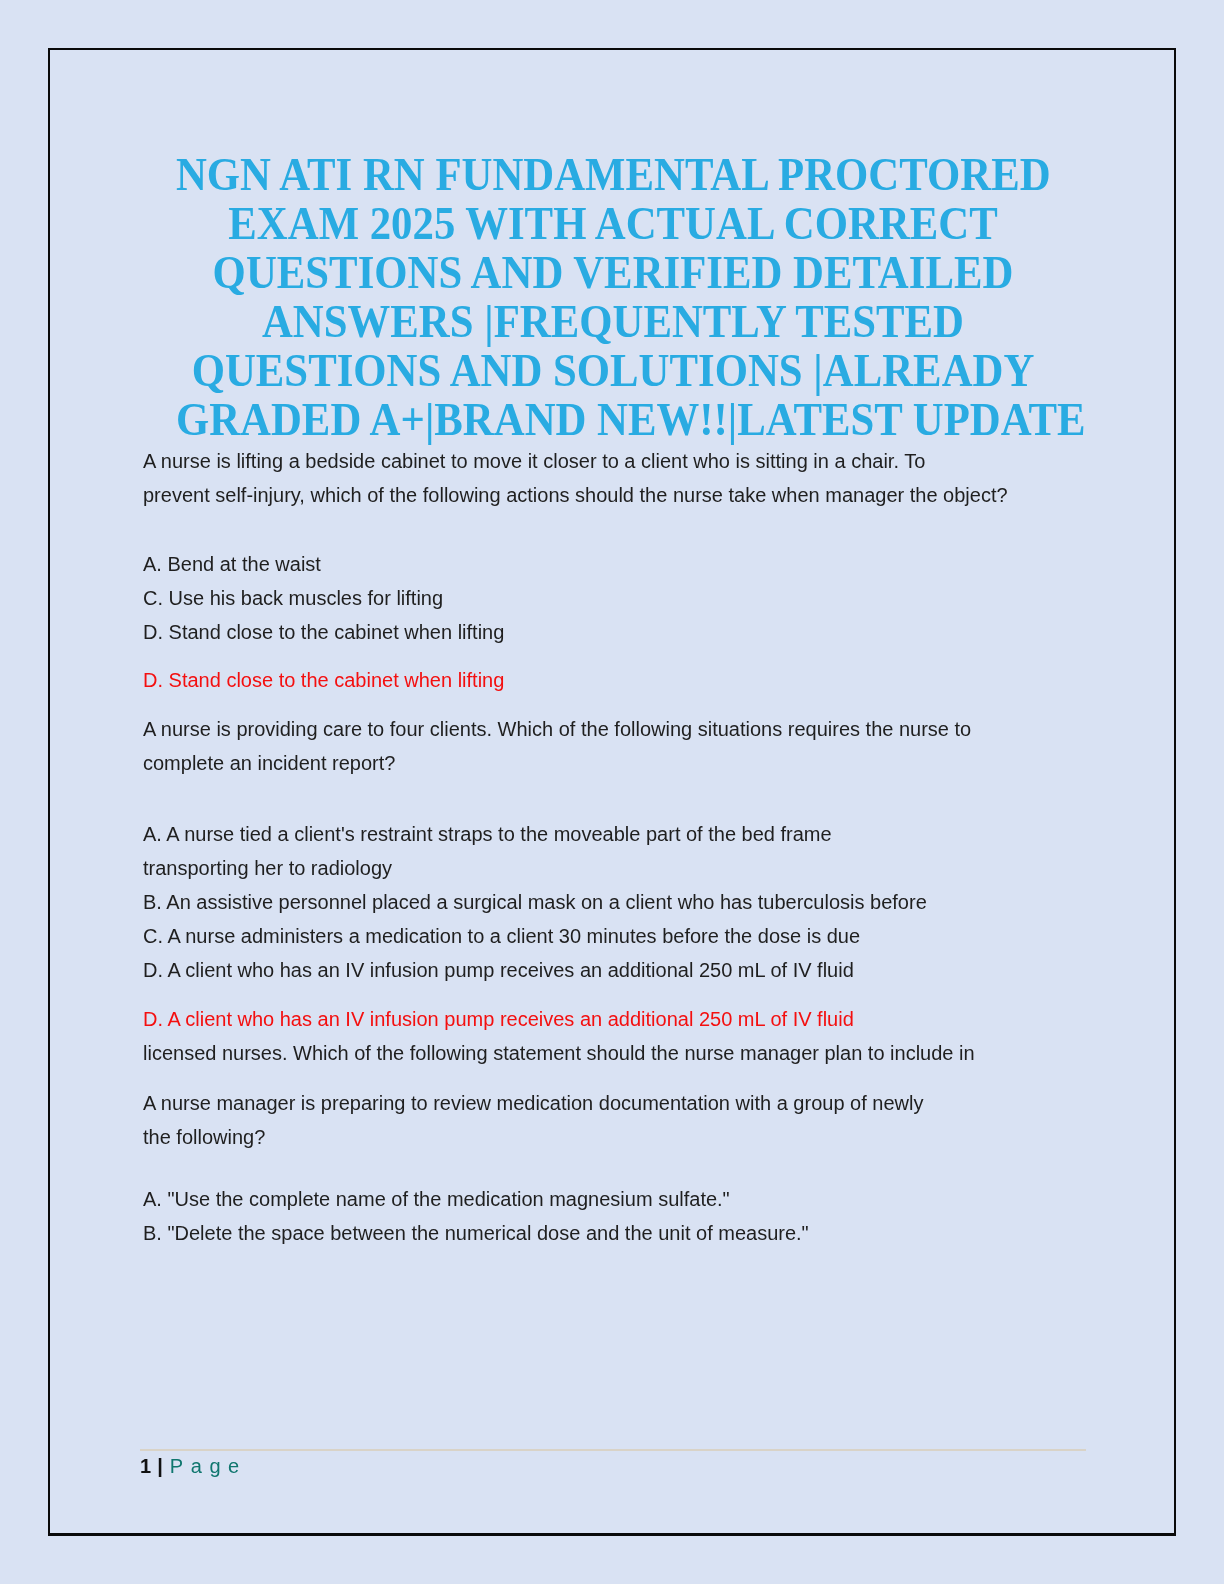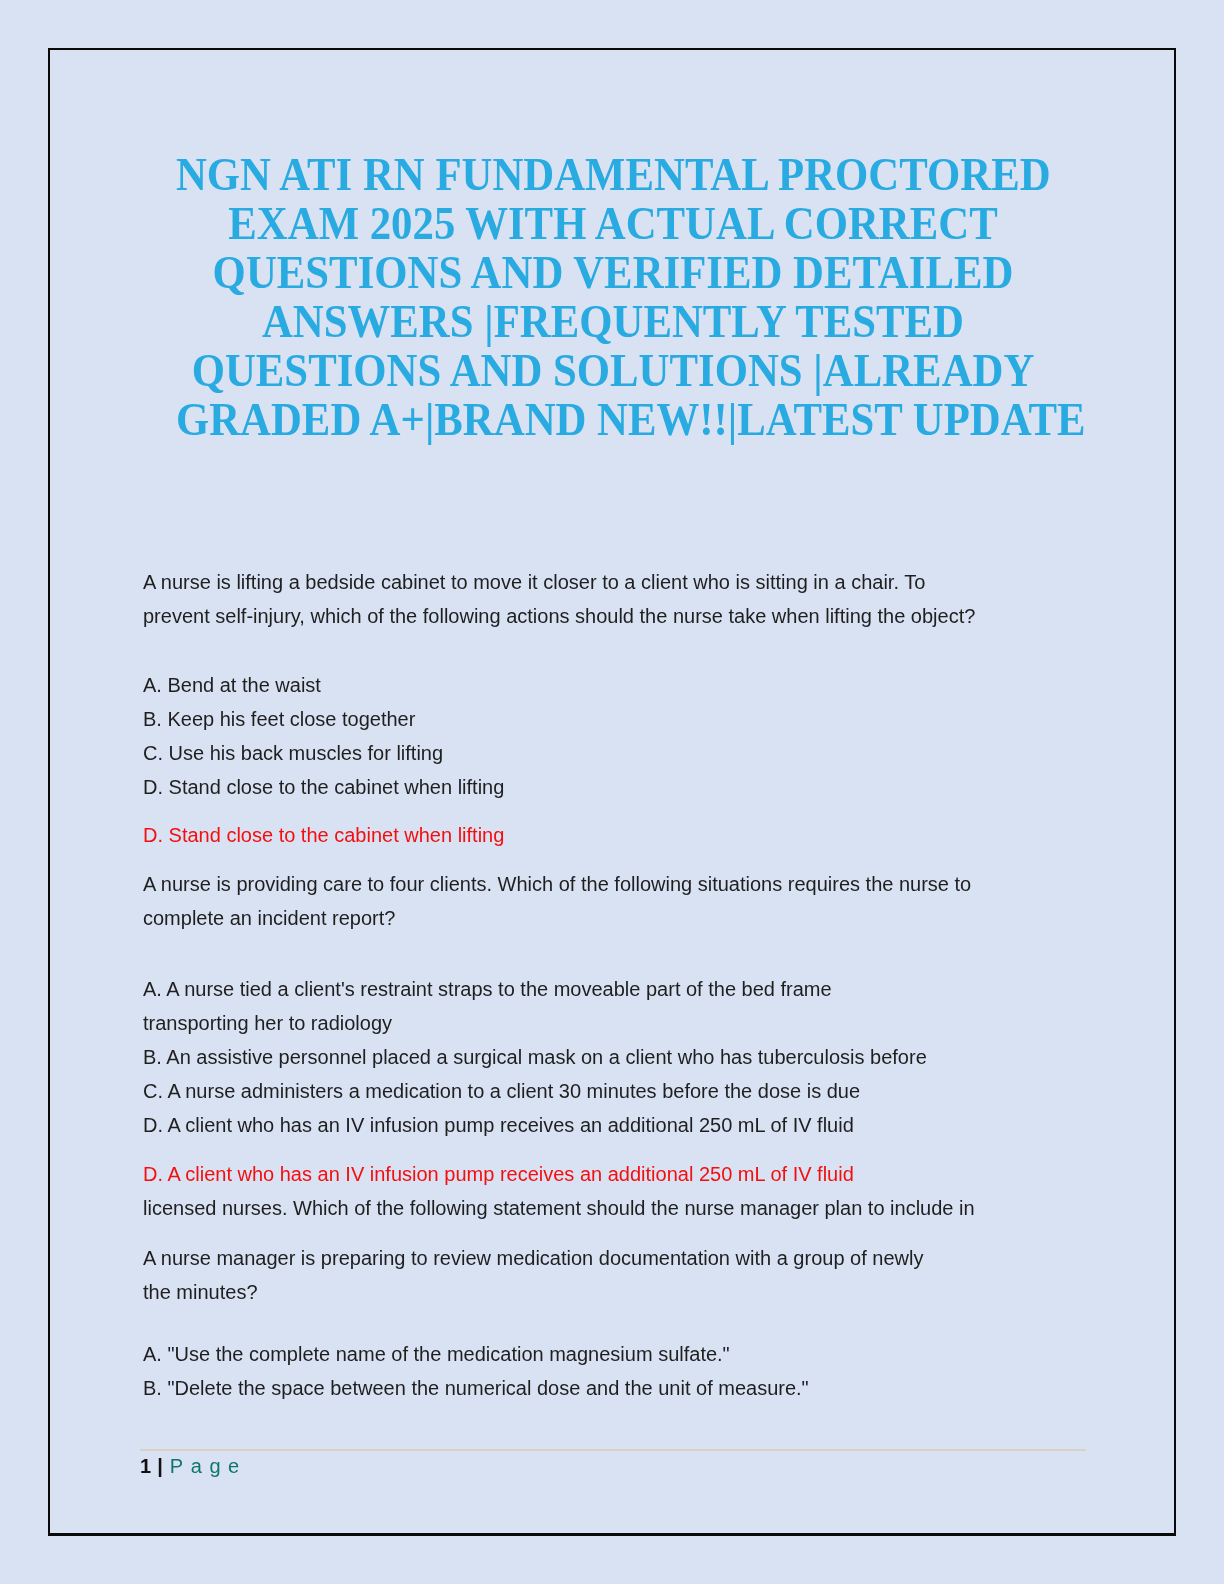--- a/index.html
+++ b/index.html
@@ -45,21 +45,21 @@
   }
   .line {
     font-size: 20px;
     line-height: 34px;
     color: #1f1f1f;
     white-space: nowrap;
   }
   .answer-line {
     color: #f40f0f;
   }
-  .mt-stem1   { margin-top: 121px; }
+  .mt-stem1   { }
   .mt-opts1   { margin-top: 35px; }
   .mt-ans1    { margin-top: 14px; }
   .mt-stem2   { margin-top: 15px; }
   .mt-opts2   { margin-top: 37px; }
   .mt-ans2    { margin-top: 15px; }
   .mt-stem3   { margin-top: 16px; }
   .mt-opts3   { margin-top: 28px; }
   .footer {
     position: absolute;
     left: 90px;
@@ -98,43 +98,42 @@
       <div>NGN ATI RN FUNDAMENTAL PROCTORED</div>
       <div>EXAM 2025 WITH ACTUAL CORRECT</div>
       <div>QUESTIONS AND VERIFIED DETAILED</div>
       <div>ANSWERS |FREQUENTLY TESTED</div>
       <div>QUESTIONS AND SOLUTIONS |ALREADY</div>
       <div>GRADED A+|BRAND NEW!!|LATEST UPDATE</div>
     </div>
 
     <div>
       <div class="line mt-stem1">A nurse is lifting a bedside cabinet to move it closer to a client who is sitting in a chair. To</div>
-      <div class="line">prevent self-injury, which of the following actions should the nurse take when lifting the object?</div>
+      <div class="line">prevent self-injury, which of the following actions should the nurse take when manager the object?</div>
       <div class="line mt-opts1">A. Bend at the waist</div>
-      <div class="line">B. Keep his feet close together</div>
       <div class="line">C. Use his back muscles for lifting</div>
       <div class="line">D. Stand close to the cabinet when lifting</div>
       <div class="line answer-line mt-ans1">D. Stand close to the cabinet when lifting</div>
     </div>
 
     <div>
       <div class="line mt-stem2">A nurse is providing care to four clients. Which of the following situations requires the nurse to</div>
       <div class="line">complete an incident report?</div>
       <div class="line mt-opts2">A. A nurse tied a client's restraint straps to the moveable part of the bed frame</div>
       <div class="line">transporting her to radiology</div>
       <div class="line">B. An assistive personnel placed a surgical mask on a client who has tuberculosis before</div>
       <div class="line">C. A nurse administers a medication to a client 30 minutes before the dose is due</div>
       <div class="line">D. A client who has an IV infusion pump receives an additional 250 mL of IV fluid</div>
       <div class="line answer-line mt-ans2">D. A client who has an IV infusion pump receives an additional 250 mL of IV fluid</div>
     </div>
 
     <div>
       <div class="line">licensed nurses. Which of the following statement should the nurse manager plan to include in</div>
       <div class="line mt-stem3">A nurse manager is preparing to review medication documentation with a group of newly</div>
-      <div class="line">the minutes?</div>
+      <div class="line">the following?</div>
       <div class="line mt-opts3">A. "Use the complete name of the medication magnesium sulfate."</div>
       <div class="line">B. "Delete the space between the numerical dose and the unit of measure."</div>
     </div>
 
   </div>
 
   <div class="footer">
     <div class="footer-text">
       <span class="footer-num">1</span><span class="footer-sep">|</span><span class="footer-label">Page</span>
     </div>

